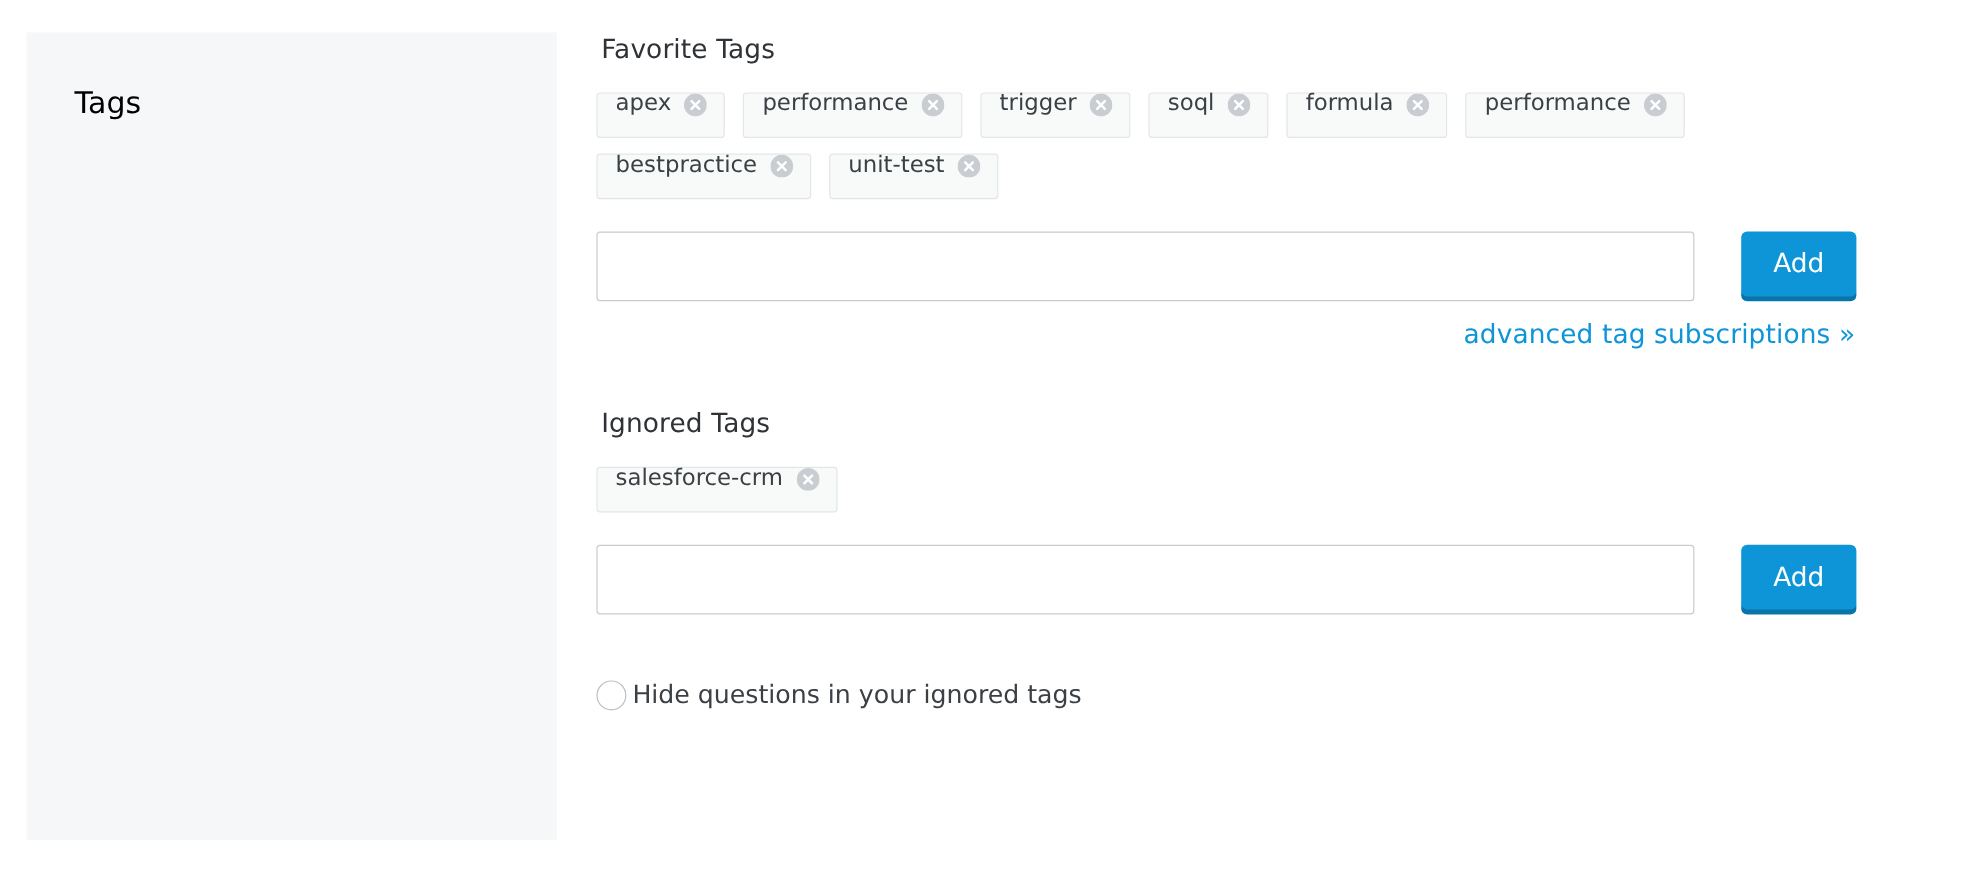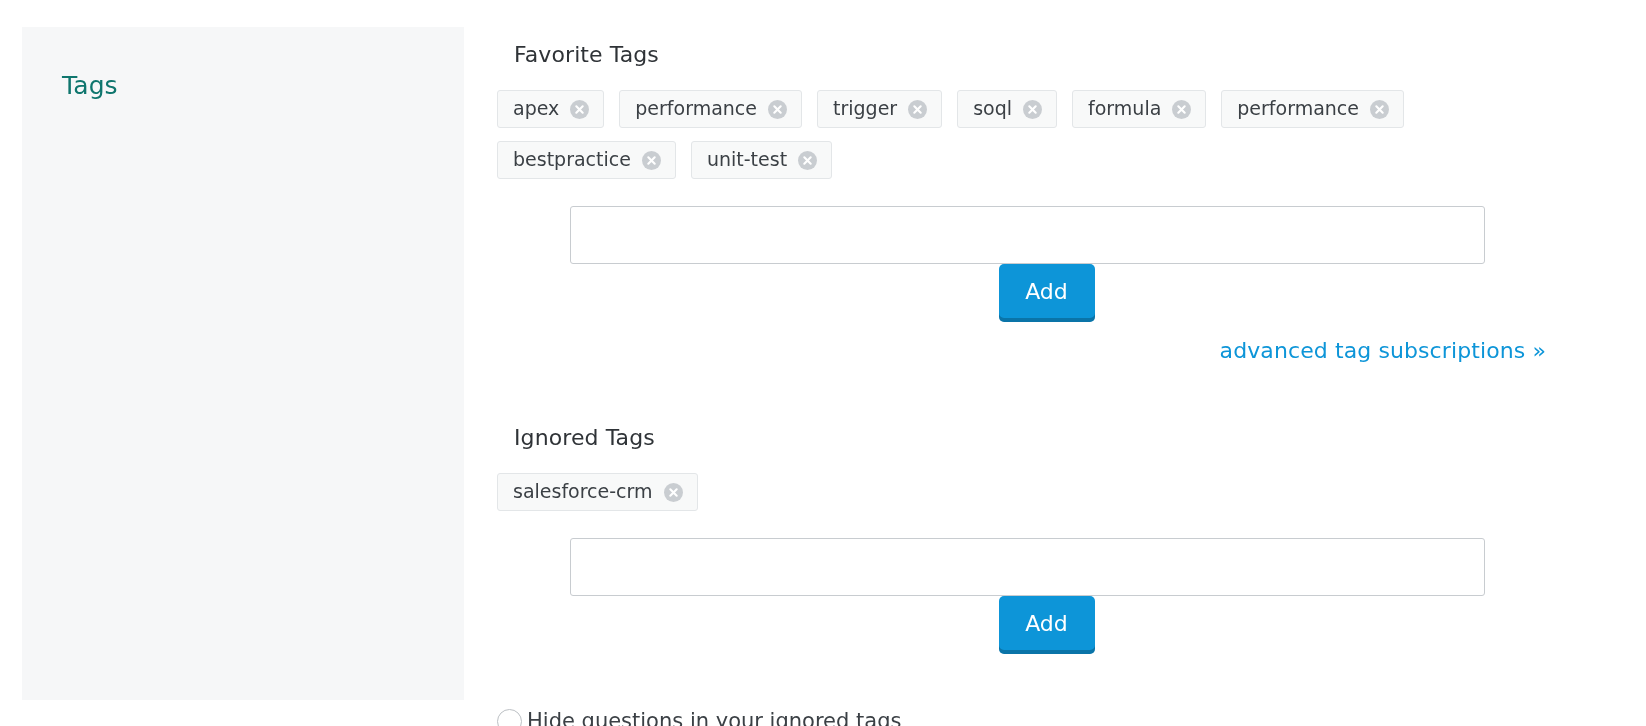--- a/index.html
+++ b/index.html
@@ -28,53 +28,53 @@
     top: 27px;
     width: 442px;
     height: 673px;
     background: #f6f7f8;
   }
   .sidebar-title {
     position: absolute;
     left: 40px;
     top: 44px;
     font-size: 25px;
-    color: #0f766e;
+    color: #000000;
     font-weight: 400;
     letter-spacing: 0.1px;
   }
 
   
   .content {
     position: absolute;
     left: 497px;
     top: 27px;
     width: 1060px;
   }
 
   .section-heading {
     font-size: 22px;
     color: #2f3337;
     font-weight: 400;
-    margin: 17px;
+    margin: 4px;
     line-height: 1;
     letter-spacing: 0.1px;
   }
 
   
   .tag-list {
     display: flex;
     flex-wrap: wrap;
     gap: 13px 15px;
     margin-top: 24px;
     max-width: 1056px;
   }
   .tag-chip {
     display: inline-flex;
-    align-items: center;
+    align-items: flex-start;
     gap: 11px;
     height: 38px;
     padding: 0 14px 0 15px;
     background: #f8f9f9;
     border: 1px solid #e3e6e8;
     border-radius: 3px;
     font-size: 19px;
     color: #3b4045;
     line-height: 1;
     cursor: pointer;
@@ -86,23 +86,22 @@
     width: 19px;
     height: 19px;
     flex: 0 0 19px;
     cursor: pointer;
   }
   .chip-x svg { display: block; width: 19px; height: 19px; }
 
   
   .input-row {
     display: flex;
-    align-items: center;
+    align-items: flex-start;
     margin-top: 27px;
-    flex-direction: column;
   }
   .tag-input {
     width: 915px;
     height: 58px;
     border: 1px solid #c8ccd0;
     border-radius: 3px;
     background: #ffffff;
     font-family: "DejaVu Sans", sans-serif;
     font-size: 18px;
     color: #3b4045;

